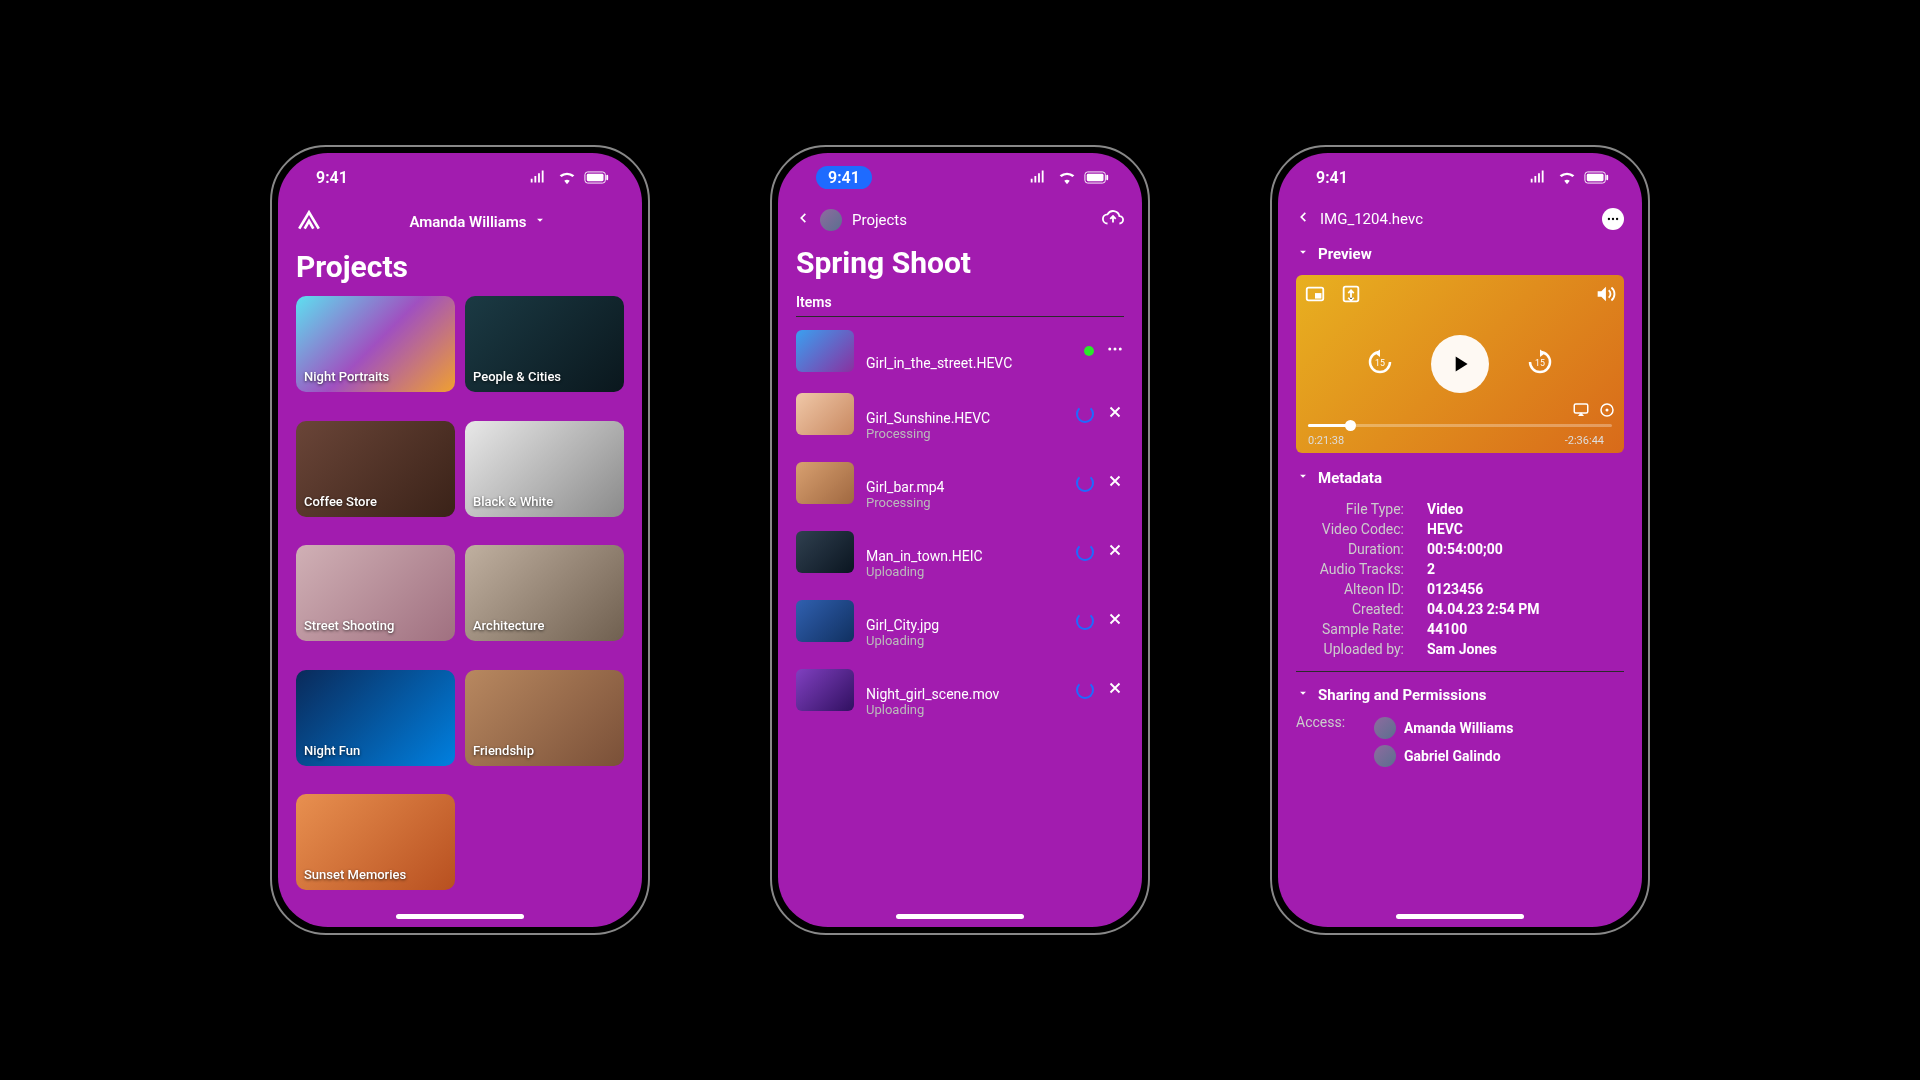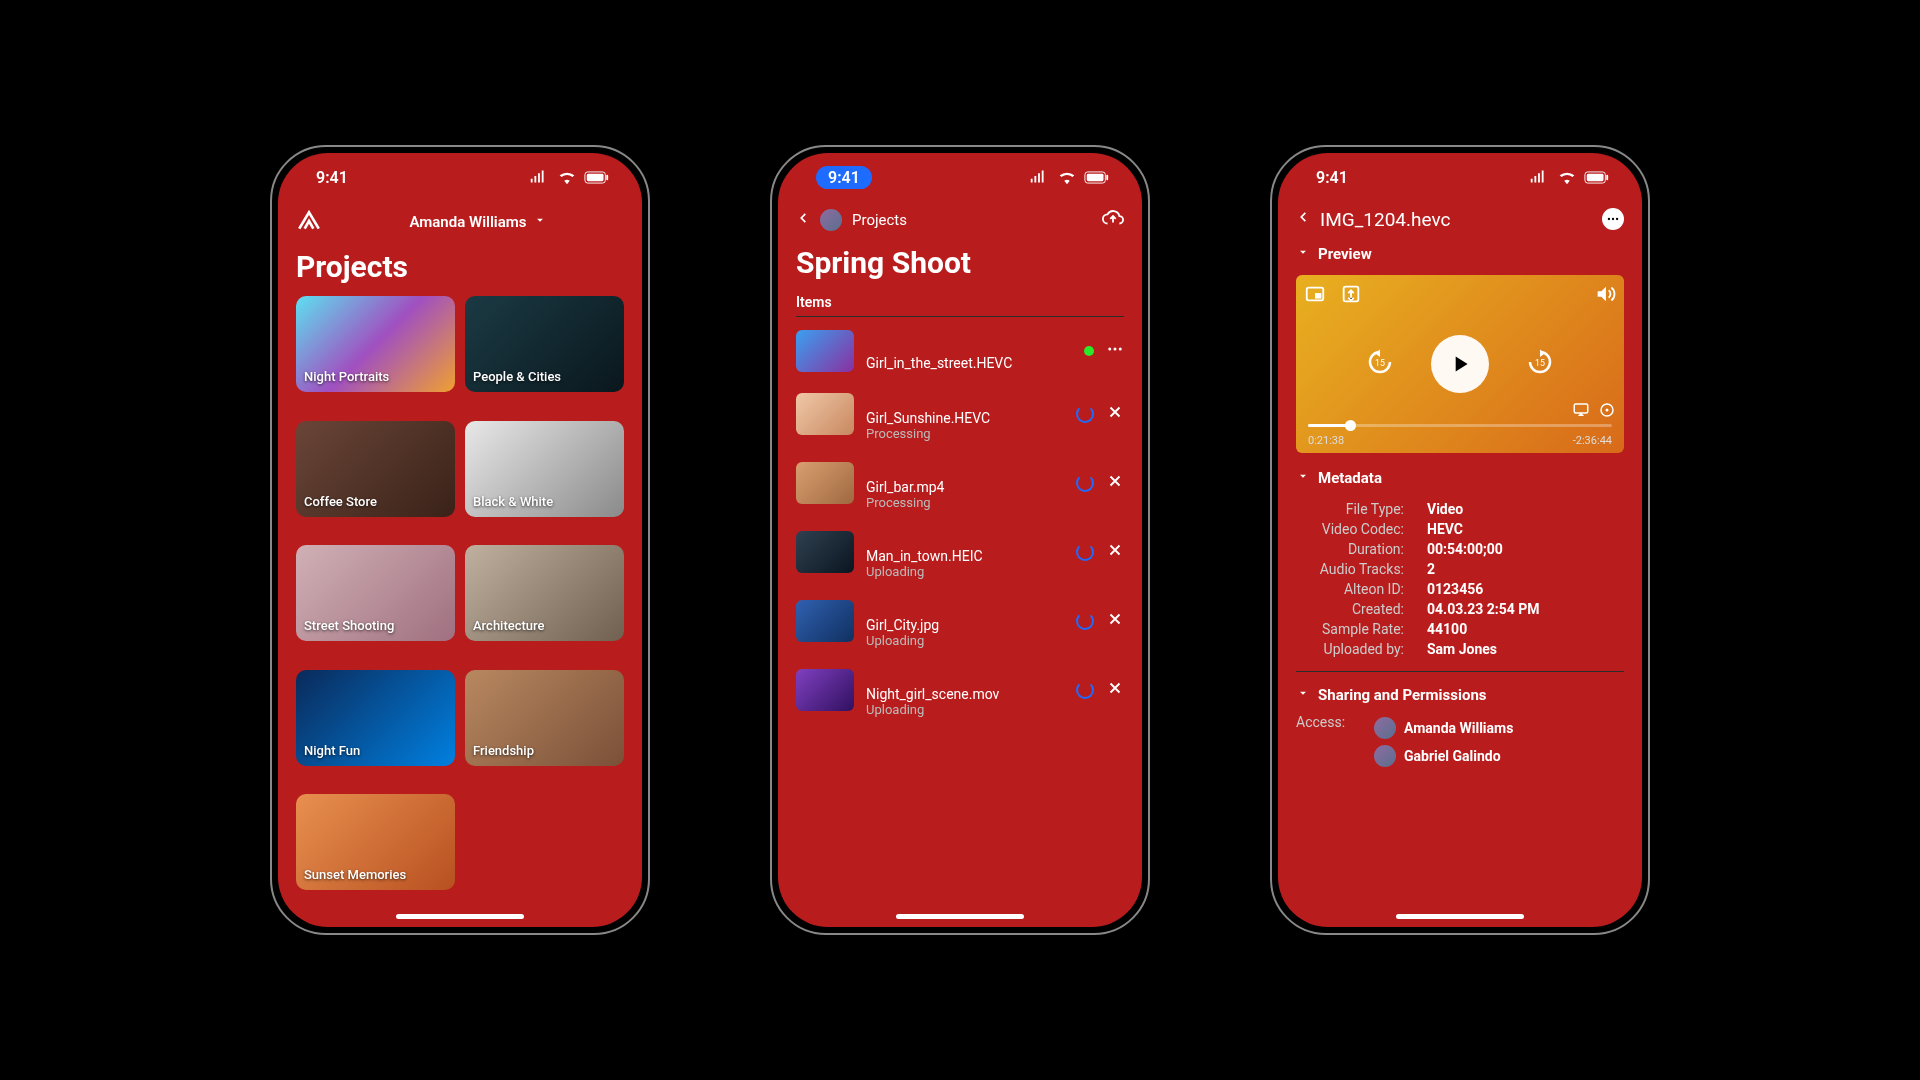--- a/index.html
+++ b/index.html
@@ -1,18 +1,18 @@
 <!DOCTYPE html>
 <html><head>
 <meta charset="utf-8">
 <style>
 * { margin:0; padding:0; box-sizing:border-box; font-family:-apple-system,BlinkMacSystemFont,"Segoe UI",Roboto,sans-serif; }
 body { background:#000; width:1920px; height:1080px; display:flex; justify-content:center; align-items:center; gap:120px; }
 .phone { width:380px; height:790px; border-radius:56px; background:#000; border:2px solid #888; padding:6px; position:relative; }
-.screen { width:100%; height:100%; background:#b91c1c; border-radius:50px; overflow:hidden; color:#fff; display:flex; flex-direction:column; position:relative; }
+.screen { width:100%; height:100%; background:#a21caf; border-radius:50px; overflow:hidden; color:#fff; display:flex; flex-direction:column; position:relative; }
 .statusbar { height:48px; display:flex; justify-content:space-between; align-items:center; padding:0 32px 0 38px; font-size:16px; font-weight:600; }
 .statusbar .time-pill { background:#1e6bff; padding:2px 12px; border-radius:20px; }
 .status-icons { display:flex; align-items:center; gap:6px; }
 .header { display:flex; align-items:center; padding:6px 18px; gap:10px; }
 .logo-icon svg { width:26px; height:26px; }
 .breadcrumb { flex:1; display:flex; justify-content:center; align-items:center; gap:6px; font-size:15px; font-weight:600; }
 .h1 { font-size:30px; font-weight:700; padding:6px 18px 12px; }
 .grid { display:grid; grid-template-columns:1fr 1fr; gap:10px; padding:0 18px 18px; overflow-y:auto; flex:1; }
 .card { position:relative; height:96px; border-radius:10px; overflow:hidden; }
 .card .ph { position:absolute; inset:0; }
@@ -30,21 +30,21 @@
 .x-icon svg,.more-icon svg { width:18px; height:18px; }
 .collapse-row { display:flex; align-items:center; gap:8px; padding:8px 18px; font-size:15px; font-weight:700; }
 .preview { margin:4px 18px 8px; border-radius:6px; overflow:hidden; position:relative; height:178px; background:linear-gradient(135deg,#e8b020,#d86a1a); }
 .preview .overlay-top { position:absolute; top:8px; left:8px; right:8px; display:flex; justify-content:space-between; }
 .preview .overlay-top .left-icons { display:flex; gap:14px; }
 .preview .center-ctrls { position:absolute; top:50%; left:50%; transform:translate(-50%,-50%); display:flex; align-items:center; gap:36px; }
 .play-btn { width:58px; height:58px; border-radius:50%; background:rgba(255,255,255,.95); display:flex; align-items:center; justify-content:center; }
 .prog { position:absolute; left:12px; right:12px; bottom:26px; height:3px; background:rgba(255,255,255,.3); border-radius:2px; }
 .prog .fill { width:14%; height:100%; background:#fff; border-radius:2px; position:relative; }
 .prog .fill::after { content:""; position:absolute; right:-5px; top:-4px; width:11px; height:11px; border-radius:50%; background:#fff; }
-.times { position:absolute; left:12px; right:12px; bottom:6px; display:flex; justify-content:space-between; font-size:11px; color:#ddd; }
+.times { position:absolute; left:12px; right:20px; bottom:6px; display:flex; justify-content:space-between; font-size:11px; color:#ddd; }
 .overlay-br { position:absolute; right:8px; bottom:30px; display:flex; gap:8px; }
 .meta { padding:4px 18px; }
 .meta-row { display:flex; gap:23px; padding:2px 0; font-size:14px; }
 .meta-row .k { width:108px; text-align:right; color:#ccc; }
 .meta-row .v { font-weight:700; }
 .access-row { display:flex; gap:22px; padding:2px 18px; font-size:14px; }
 .person { display:flex; align-items:center; gap:8px; padding:3px 0; font-weight:700; }
 .avatar { width:22px; height:22px; border-radius:50%; background:linear-gradient(135deg,#8f6b9f,#5a6f8f); }
 .home-indicator { position:absolute; bottom:8px; left:50%; transform:translateX(-50%); width:128px; height:5px; border-radius:3px; background:#fff; }
 .chev svg { width:14px; height:14px; }
@@ -254,21 +254,21 @@
             <rect x="1" y="1" width="22" height="12" rx="3" fill="none" stroke="#fff"></rect>
             <rect x="3" y="3" width="18" height="8" rx="1.5" fill="#fff"></rect>
             <rect x="24" y="4" width="2" height="6" rx="1" fill="#fff"></rect>
           </svg>
     </span>
   </div>
   <div class="header">
     <span><svg width="14" height="20" viewBox="0 0 24 24">
             <path fill="#fff" d="M15 4l-8 8 8 8 2-2-6-6 6-6z"></path>
           </svg></span>
-    <span style="font-size:19px">IMG_1204.hevc</span>
+    <span style="font-size:15px">IMG_1204.hevc</span>
     <span style="flex:1"></span>
     <span style="width:22px;height:22px;border-radius:50%;background:#fff;display:flex;align-items:center;justify-content:center">
           <svg width="14" height="14" viewBox="0 0 24 24">
             <circle cx="5" cy="12" r="2" fill="#000"></circle>
             <circle cx="12" cy="12" r="2" fill="#000"></circle>
             <circle cx="19" cy="12" r="2" fill="#000"></circle>
           </svg>
         </span>
   </div>
 
@@ -353,21 +353,21 @@
     <div class="meta-row">
           <span class="k">Audio Tracks:</span>
           <span class="v">2</span>
         </div>
     <div class="meta-row">
           <span class="k">Alteon ID:</span>
           <span class="v">0123456</span>
         </div>
     <div class="meta-row">
           <span class="k">Created:</span>
-          <span class="v">04.03.23 2:54 PM</span>
+          <span class="v">04.04.23 2:54 PM</span>
         </div>
     <div class="meta-row">
           <span class="k">Sample Rate:</span>
           <span class="v">44100</span>
         </div>
     <div class="meta-row">
           <span class="k">Uploaded by:</span>
           <span class="v">Sam Jones</span>
         </div>
   </div>

